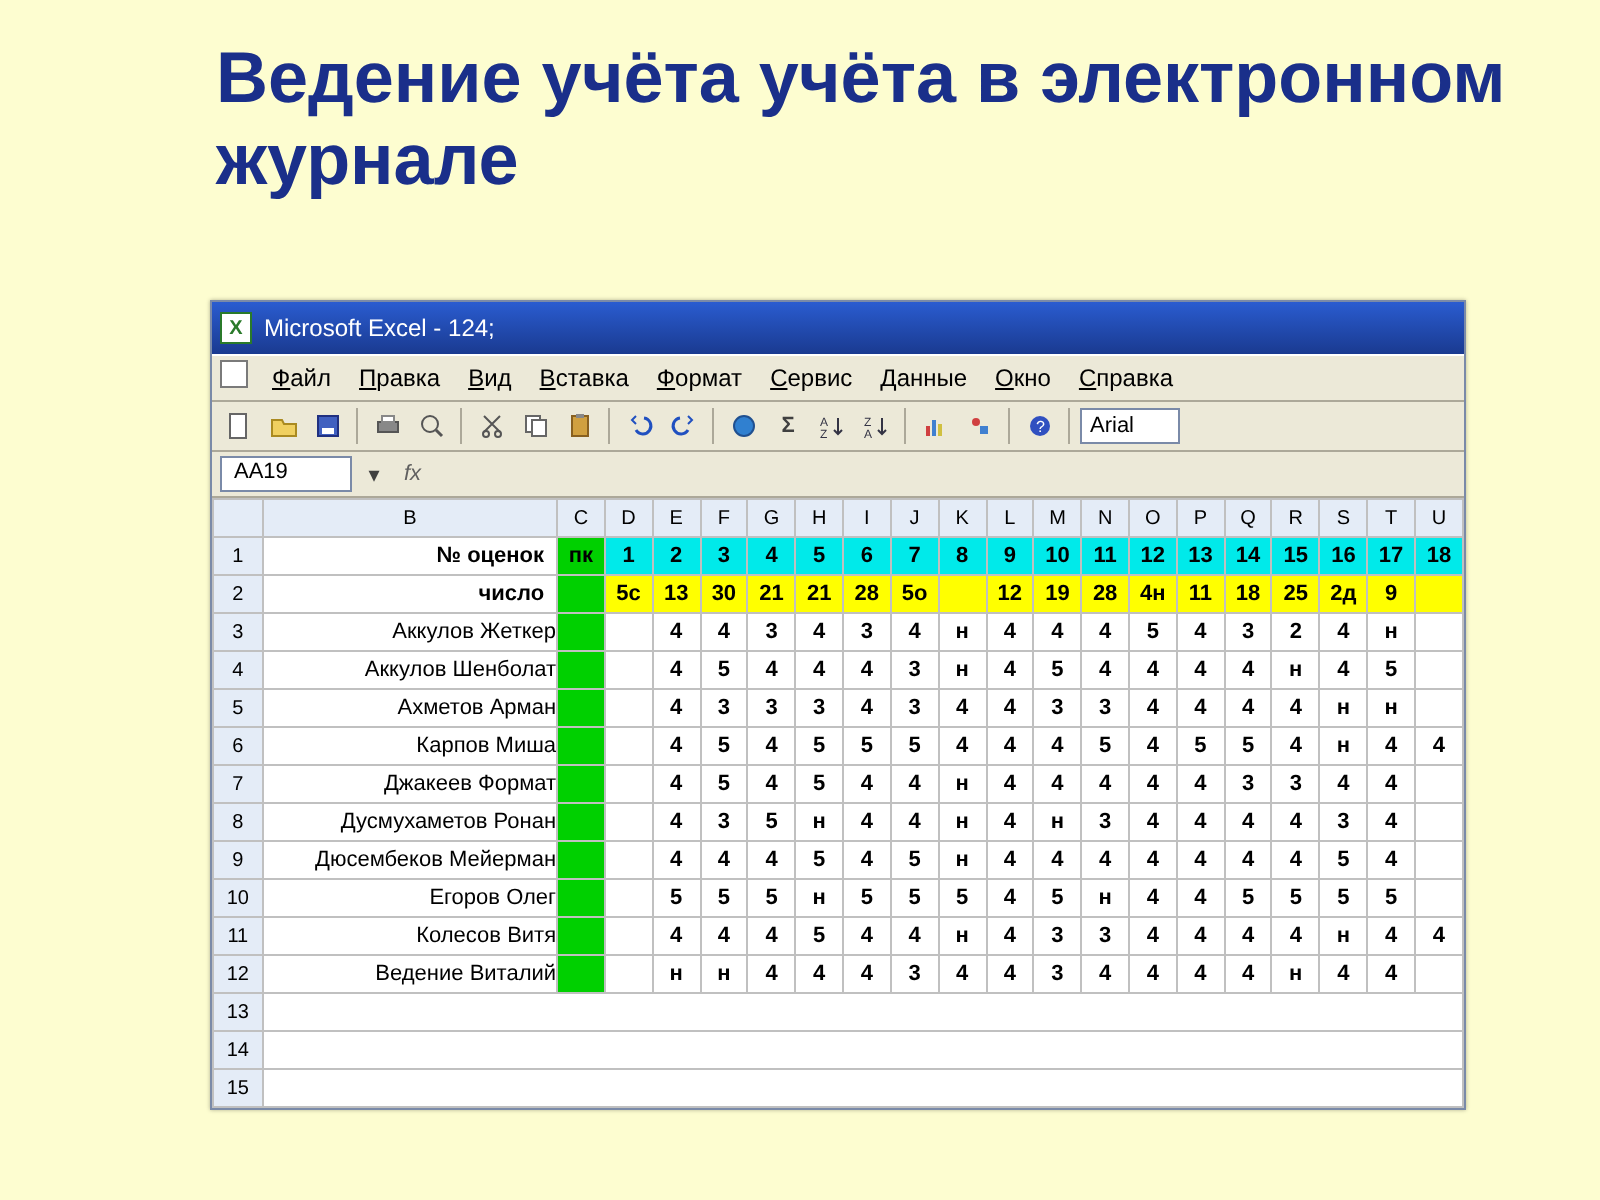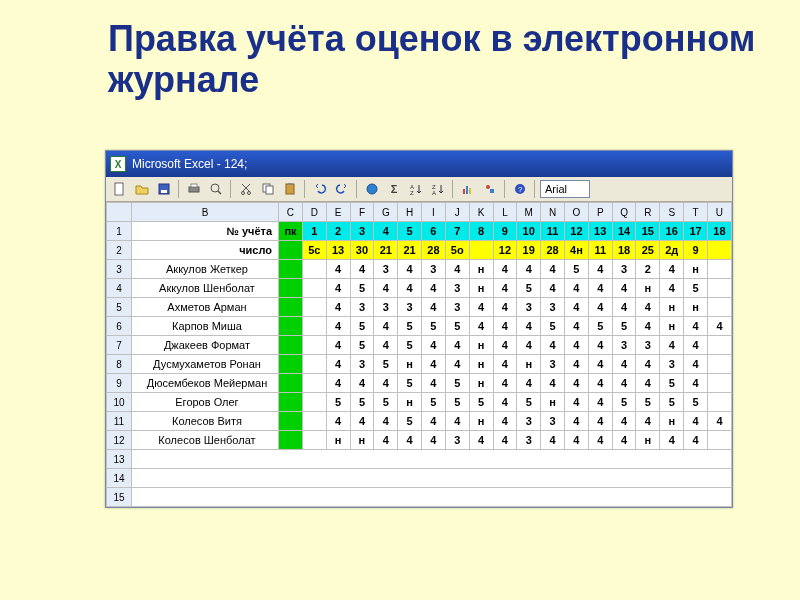--- a/index.html
+++ b/index.html
@@ -133,44 +133,56 @@
     color: #000;
     font-size: 10px;
   }
   th.rowhead {
     width: 24px;
   }
   th.corner {
     background: #e4ecf7;
   }
   td.name {
-    text-align: center;
+    text-align: right;
     padding-left: 4px;
     font-weight: normal;
   }
   td.name.bold { font-weight: bold; text-align: right; padding-right: 6px; }
   .col-B { width: 142px; }
   .col-narrow { width: 23px; }
   .green { background: #00d000; }
   .cyan  { background: #00eaea; }
   .yellow{ background: #ffff00; margin-top: 21px; }
   tr.empty td { height: 19px; }
 </style>
 </head>
 <body>
 
-<div class="slide-title">Правка учёта оценок в электронном журнале</div>
+<div class="slide-title">Ведение учёта учёта в электронном журнале</div>
 
 <div class="excel-window">
 
   <div class="titlebar">
     <div class="excel-icon">X</div>
     <span>Microsoft Excel - 124;</span>
   </div>
 
+  <div class="menubar">
+    <span class="menu-icon"></span>
+    <span>Файл</span>
+    <span>Правка</span>
+    <span>Вид</span>
+    <span>Вставка</span>
+    <span>Формат</span>
+    <span>Сервис</span>
+    <span>Данные</span>
+    <span>Окно</span>
+    <span>Справка</span>
+  </div>
 
   <div class="toolbar">
     <div class="tbtn">
         <svg viewBox="0 0 14 14">
           <rect x="2" y="1" width="8" height="12" fill="#fff" stroke="#666"></rect>
         </svg>
       </div>
     <div class="tbtn">
         <svg viewBox="0 0 14 14">
           <path d="M1 4h5l1 2h6v6H1z" fill="#f0d060" stroke="#aa8a20"></path>
@@ -267,20 +279,25 @@
     <div class="tbtn">
         <svg viewBox="0 0 14 14">
           <circle cx="7" cy="7" r="5" fill="#3050c0"></circle>
           <text x="5" y="10" font-size="8" fill="#fff">?</text>
         </svg>
       </div>
     <div class="sep"></div>
     <div class="font-box">Arial</div>
   </div>
 
+  <div class="formula-bar">
+    <div class="namebox">AA19</div>
+    <span class="tbtn" style="width:14px;height:14px;">▾</span>
+    <span class="fx">fx</span>
+  </div>
 
   <div class="grid">
     <table>
       <tbody>
           <tr>
         <th class="corner rowhead"></th>
         <th class="col-B">B</th>
         <th class="col-narrow">C</th>
         <th class="col-narrow">D</th>
         <th class="col-narrow">E</th>
@@ -297,21 +314,21 @@
         <th class="col-narrow">P</th>
         <th class="col-narrow">Q</th>
         <th class="col-narrow">R</th>
         <th class="col-narrow">S</th>
         <th class="col-narrow">T</th>
         <th class="col-narrow">U</th>
       </tr>
 
       <tr>
         <th class="rowhead">1</th>
-        <td class="name bold">№ учёта</td>
+        <td class="name bold">№ оценок</td>
         <td class="green" style="font-weight:bold">пк</td>
         <td class="cyan" style="font-weight:bold">1</td>
         <td class="cyan" style="font-weight:bold">2</td>
         <td class="cyan" style="font-weight:bold">3</td>
         <td class="cyan" style="font-weight:bold">4</td>
         <td class="cyan" style="font-weight:bold">5</td>
         <td class="cyan" style="font-weight:bold">6</td>
         <td class="cyan" style="font-weight:bold">7</td>
         <td class="cyan" style="font-weight:bold">8</td>
         <td class="cyan" style="font-weight:bold">9</td>
@@ -554,21 +571,21 @@
             <td style="font-weight: bold;">4</td>
             <td style="font-weight: bold;">4</td>
             <td style="font-weight: bold;">4</td>
             <td style="font-weight: bold;">4</td>
             <td style="font-weight: bold;">н</td>
             <td style="font-weight: bold;">4</td>
             <td style="font-weight: bold;">4</td>
           </tr>
           <tr>
             <th class="rowhead">12</th>
-            <td class="name">Колесов Шенболат</td>
+            <td class="name">Ведение Виталий</td>
             <td class="green"></td>
             <td style="font-weight: bold;"></td>
             <td style="font-weight: bold;">н</td>
             <td style="font-weight: bold;">н</td>
             <td style="font-weight: bold;">4</td>
             <td style="font-weight: bold;">4</td>
             <td style="font-weight: bold;">4</td>
             <td style="font-weight: bold;">3</td>
             <td style="font-weight: bold;">4</td>
             <td style="font-weight: bold;">4</td>

